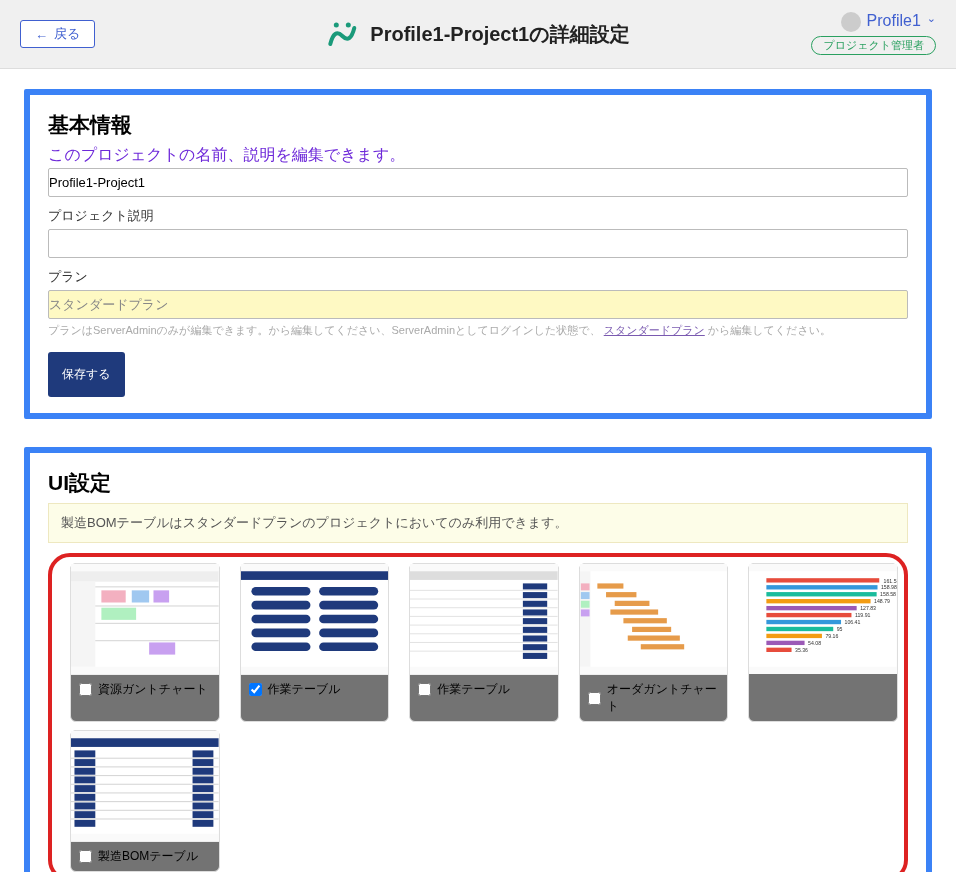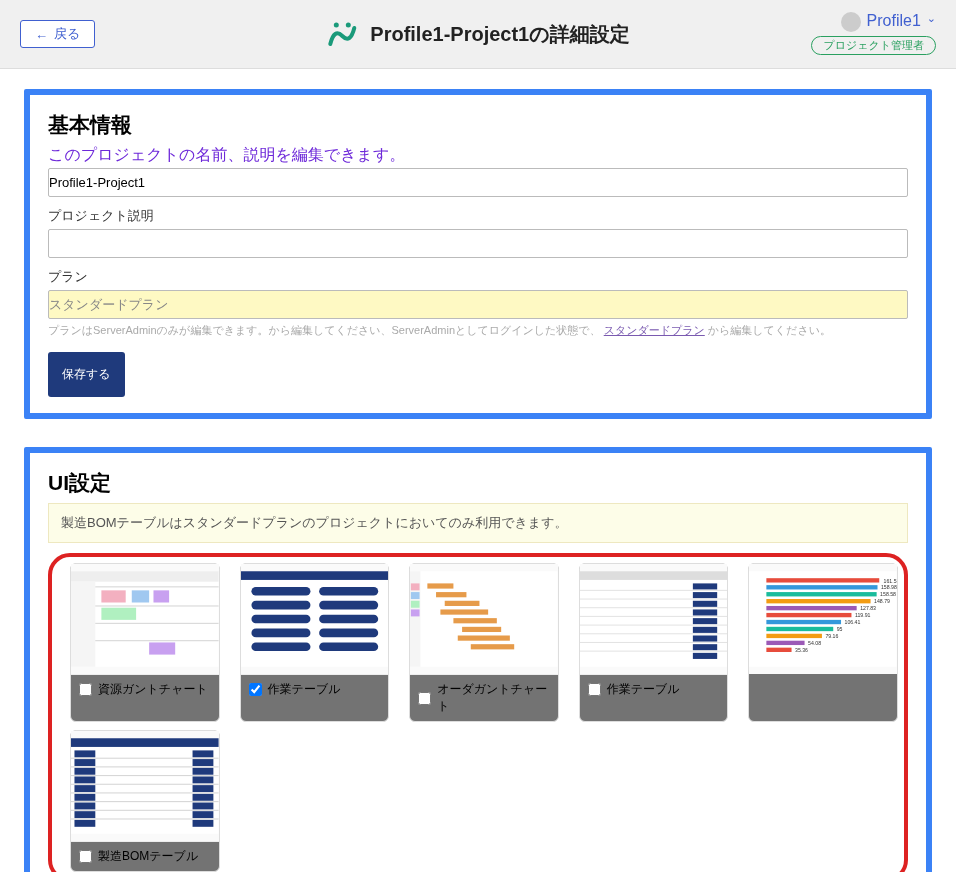--- a/index.html
+++ b/index.html
@@ -132,72 +132,72 @@
       <label class="card-foot">
         <input type="checkbox" checked="" style="">
         <span>作業テーブル</span>
       </label>
     </div>
 
     <div class="ui-card">
       <div class="thumb">
         <svg viewBox="0 0 170 110">
           <rect width="170" height="110" fill="#fff"></rect>
+          <rect x="0" y="0" width="170" height="10" fill="#ddd"></rect>
+          <g fill="#1f3a7c">
+                <rect x="130" y="14" width="28" height="7"></rect>
+                <rect x="130" y="24" width="28" height="7"></rect>
+                <rect x="130" y="34" width="28" height="7"></rect>
+                <rect x="130" y="44" width="28" height="7"></rect>
+                <rect x="130" y="54" width="28" height="7"></rect>
+                <rect x="130" y="64" width="28" height="7"></rect>
+                <rect x="130" y="74" width="28" height="7"></rect>
+                <rect x="130" y="84" width="28" height="7"></rect>
+                <rect x="130" y="94" width="28" height="7"></rect>
+              </g>
+          <g stroke="#ddd">
+                <line x1="0" y1="22" x2="170" y2="22"></line>
+                <line x1="0" y1="32" x2="170" y2="32"></line>
+                <line x1="0" y1="42" x2="170" y2="42"></line>
+                <line x1="0" y1="52" x2="170" y2="52"></line>
+                <line x1="0" y1="62" x2="170" y2="62"></line>
+                <line x1="0" y1="72" x2="170" y2="72"></line>
+                <line x1="0" y1="82" x2="170" y2="82"></line>
+                <line x1="0" y1="92" x2="170" y2="92"></line>
+              </g>
+        </svg>
+      </div>
+      <label class="card-foot">
+        <input type="checkbox" style="">
+        <span>作業テーブル</span>
+      </label>
+    </div>
+
+    <div class="ui-card">
+      <div class="thumb">
+        <svg viewBox="0 0 170 110">
+          <rect width="170" height="110" fill="#fff"></rect>
           <rect x="0" y="0" width="12" height="110" fill="#f5f5f5"></rect>
           <rect x="1" y="14" width="10" height="8" fill="#f3b0c0"></rect>
           <rect x="1" y="24" width="10" height="8" fill="#a0c8f0"></rect>
           <rect x="1" y="34" width="10" height="8" fill="#b0f0c0"></rect>
           <rect x="1" y="44" width="10" height="8" fill="#c8a0f0"></rect>
           <rect x="20" y="14" width="30" height="6" fill="#e69b4a"></rect>
           <rect x="30" y="24" width="35" height="6" fill="#e69b4a"></rect>
           <rect x="40" y="34" width="40" height="6" fill="#e69b4a"></rect>
           <rect x="35" y="44" width="55" height="6" fill="#e69b4a"></rect>
           <rect x="50" y="54" width="50" height="6" fill="#e69b4a"></rect>
           <rect x="60" y="64" width="45" height="6" fill="#e69b4a"></rect>
           <rect x="55" y="74" width="60" height="6" fill="#e69b4a"></rect>
           <rect x="70" y="84" width="50" height="6" fill="#e69b4a"></rect>
         </svg>
       </div>
       <label class="card-foot">
         <input type="checkbox" style="">
         <span>オーダガントチャート</span>
-      </label>
-    </div>
-
-    <div class="ui-card">
-      <div class="thumb">
-        <svg viewBox="0 0 170 110">
-          <rect width="170" height="110" fill="#fff"></rect>
-          <rect x="0" y="0" width="170" height="10" fill="#ddd"></rect>
-          <g fill="#1f3a7c">
-                <rect x="130" y="14" width="28" height="7"></rect>
-                <rect x="130" y="24" width="28" height="7"></rect>
-                <rect x="130" y="34" width="28" height="7"></rect>
-                <rect x="130" y="44" width="28" height="7"></rect>
-                <rect x="130" y="54" width="28" height="7"></rect>
-                <rect x="130" y="64" width="28" height="7"></rect>
-                <rect x="130" y="74" width="28" height="7"></rect>
-                <rect x="130" y="84" width="28" height="7"></rect>
-                <rect x="130" y="94" width="28" height="7"></rect>
-              </g>
-          <g stroke="#ddd">
-                <line x1="0" y1="22" x2="170" y2="22"></line>
-                <line x1="0" y1="32" x2="170" y2="32"></line>
-                <line x1="0" y1="42" x2="170" y2="42"></line>
-                <line x1="0" y1="52" x2="170" y2="52"></line>
-                <line x1="0" y1="62" x2="170" y2="62"></line>
-                <line x1="0" y1="72" x2="170" y2="72"></line>
-                <line x1="0" y1="82" x2="170" y2="82"></line>
-                <line x1="0" y1="92" x2="170" y2="92"></line>
-              </g>
-        </svg>
-      </div>
-      <label class="card-foot">
-        <input type="checkbox" style="">
-        <span>作業テーブル</span>
       </label>
     </div>
 
     <div class="ui-card">
       <div class="thumb">
         <svg viewBox="0 0 170 110">
           <rect width="170" height="110" fill="#fff"></rect>
           <rect x="20" y="8" width="130" height="5" fill="#e74c3c"></rect>
               <text x="155" y="13" font-size="6" fill="#333">161.5</text>
           <rect x="20" y="16" width="128" height="5" fill="#3498db"></rect>

